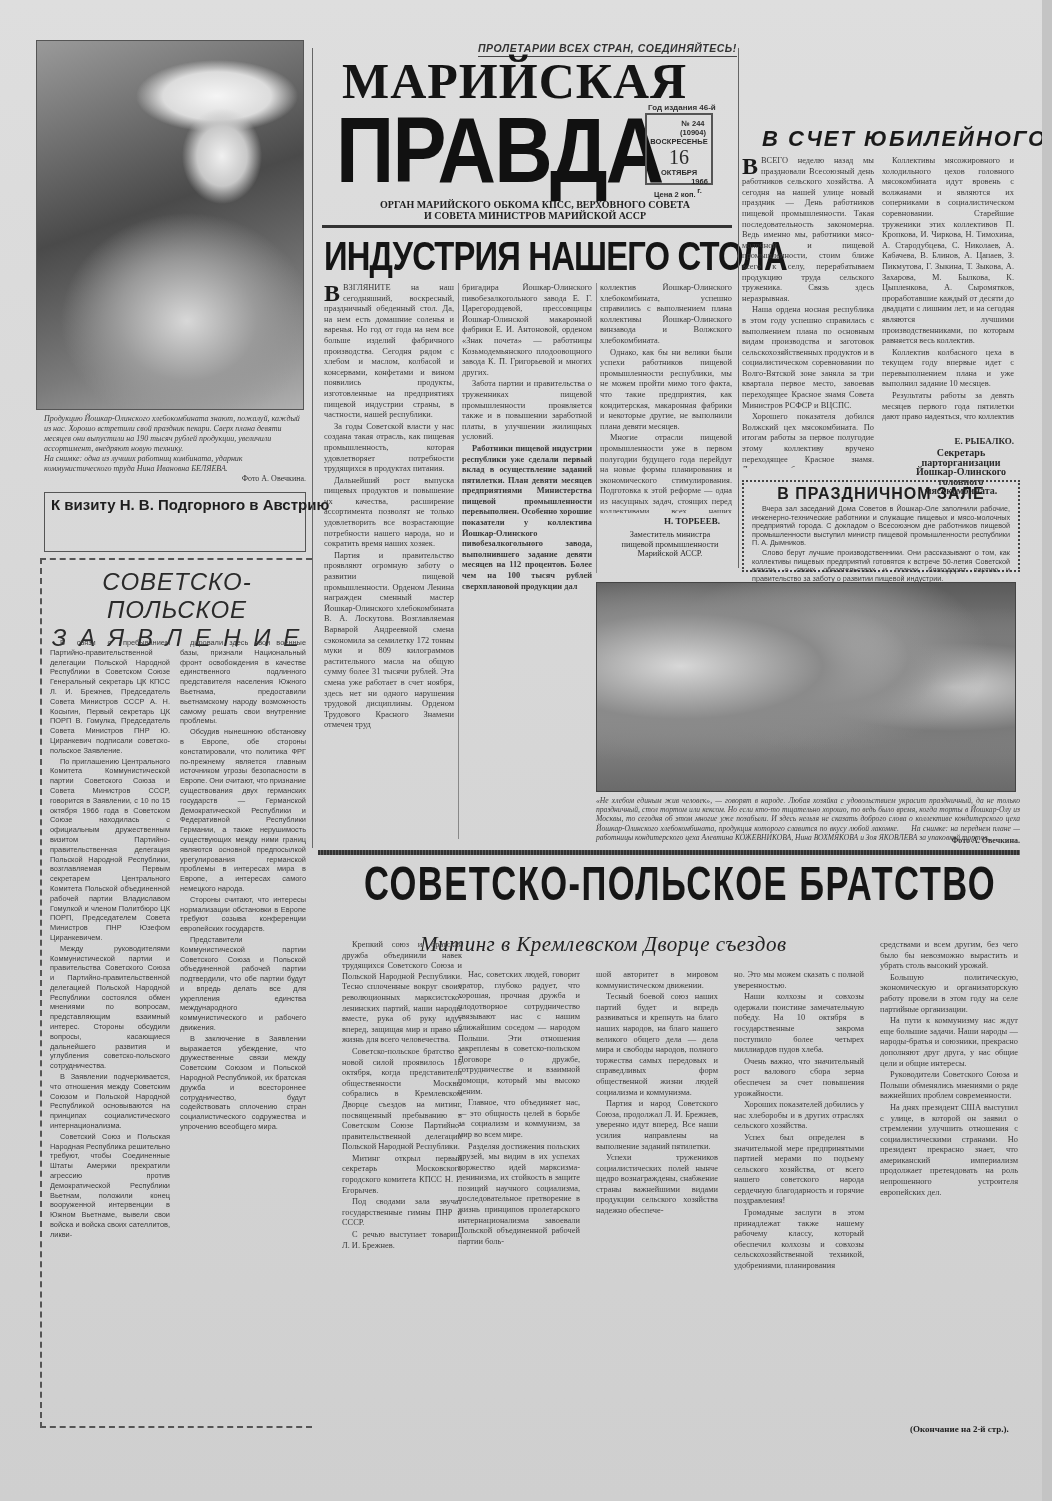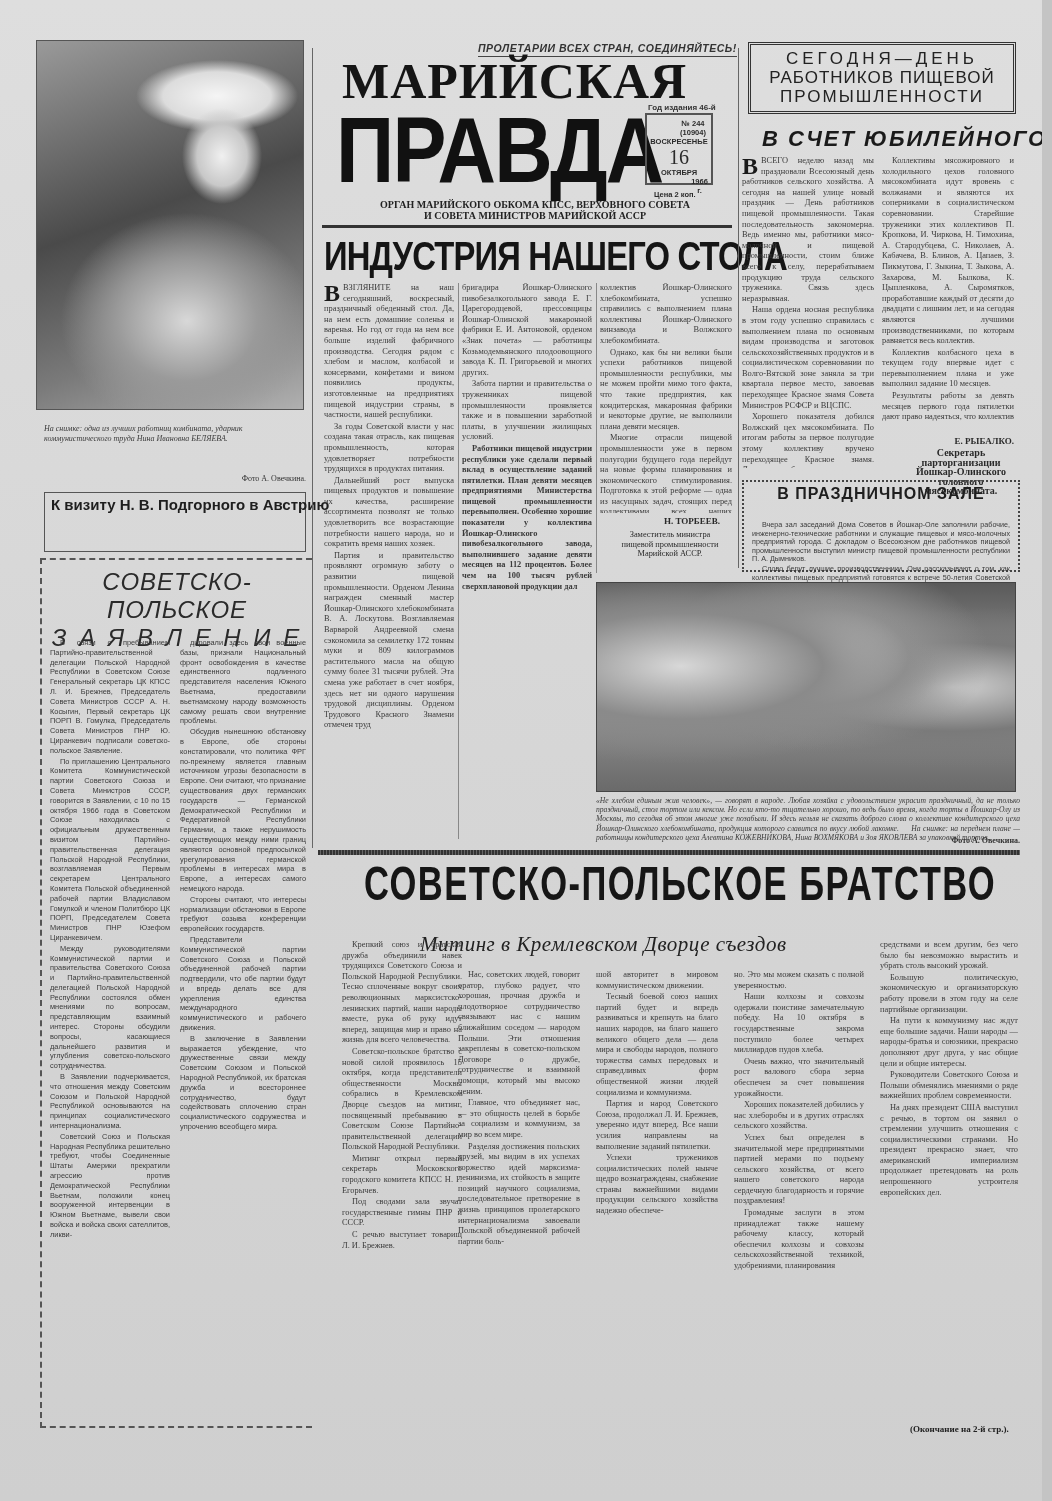--- a/index.html
+++ b/index.html
@@ -48,21 +48,21 @@
 
 <div class="page">
 
   <div class="abs photo" style="left:36px; top:40px; width:268px; height:370px;
        background:
          radial-gradient(ellipse 50px 60px at 185px 115px, #f0f0f0 0%, #c8c8c8 50%, transparent 80%),
          radial-gradient(ellipse 90px 40px at 180px 55px, #f5f5f5 0%, #dcdcdc 60%, transparent 90%),
          radial-gradient(ellipse 140px 120px at 150px 280px, #d8d8d8 0%, #9a9a9a 50%, transparent 90%),
          linear-gradient(160deg, #9a9a9a 0%, #4a4a4a 45%, #7a7a7a 75%, #b0b0b0 100%);"></div>
   <div class="abs caption" style="left:44px; top:414px; width:260px;">
-    <br>
+    <span>Продукцию Йошкар-Олинского хлебокомбината знают, пожалуй, каждый из нас. Хорошо встретили свой праздник пекари. Сверх плана девяти месяцев они выпустили на 190 тысяч рублей продукции, увеличили ассортимент, внедряют новую технику.</span><br>
     <span>На снимке: одна из лучших работниц комбината, ударник коммунистического труда Нина Ивановна БЕЛЯЕВА.</span>
   </div>
   <div class="abs credit" style="left:44px; top:474px; width:262px;">Фото А. Овечкина.</div>
 
   <div class="abs" style="left:44px; top:492px; width:262px; height:60px; border:1px solid #555; padding:3px 6px;">
     <div class="sans" style="font-size:15px; font-weight:bold; color:#1e1e1e; white-space:nowrap; margin-bottom:4px;">К визиту Н. В. Подгорного в Австрию</div>
   </div>
 
   <div class="abs dashbox" style="left:40px; top:558px; width:272px; height:870px; border-right:none; border-bottom:2px dashed #555;">
     <div class="sans" style="text-align:center; font-size:24px; font-style:italic; color:#2a2a2a; margin-top:8px; letter-spacing:1px;">СОВЕТСКО-ПОЛЬСКОЕ</div>
@@ -122,44 +122,39 @@
   <div class="col txt" style="left:600px; top:283px; width:132px; height:230px;">
     <p style="text-indent:0">коллектив Йошкар-Олинского хлебокомбината, успешно справились с выполнением плана коллективы Йошкар-Олинского винзавода и Волжского хлебокомбината.</p>
     <p>Однако, как бы ни велики были успехи работников пищевой промышленности республики, мы не можем пройти мимо того факта, что такие предприятия, как кондитерская, макаронная фабрики и некоторые другие, не выполнили плана девяти месяцев.</p>
     <p>Многие отрасли пищевой промышленности уже в первом полугодии будущего года перейдут на новые формы планирования и экономического стимулирования. Подготовка к этой реформе — одна из насущных задач, стоящих перед коллективами всех наших предприятий.</p>
 
   </div>
   <div class="abs" style="left:600px; top:516px; width:120px; text-align:right; font-size:9px; font-weight:bold;">Н. ТОРБЕЕВ.</div>
   <div class="abs" style="left:615px; top:530px; width:110px; text-align:center; font-size:8.4px; line-height:9.5px;">Заместитель министра пищевой промышленности Марийской АССР.</div>
 
   <div class="vrule" style="left:738px; top:48px; height:520px;"></div>
-  <div class="abs" style="left:748px; top:42px; width:268px; height:72px; border:3px double #333; text-align:center; padding-top:4px;">
-    <div class="sans" style="font-size:17px; letter-spacing:4px; line-height:19px; color:#222;">СЕГОДНЯ—ДЕНЬ</div>
-    <div class="sans" style="font-size:17px; letter-spacing:1px; line-height:19px; color:#222;">РАБОТНИКОВ ПИЩЕВОЙ</div>
-    <div class="sans" style="font-size:17px; letter-spacing:2px; line-height:19px; color:#222;">ПРОМЫШЛЕННОСТИ</div>
-  </div>
   <div class="abs sans" style="left:762px; top:126px; font-size:22px; font-style:italic; font-weight:bold; color:#1a1a1a; letter-spacing:2px;">В СЧЕТ ЮБИЛЕЙНОГО</div>
 
   <div class="col txt" style="left:742px; top:156px; width:132px; height:312px;">
     <span class="dropcap">В</span>
     <p style="text-indent:0">ВСЕГО неделю назад мы праздновали Всесоюзный день работников сельского хозяйства. А сегодня на нашей улице новый праздник — День работников пищевой промышленности. Такая последовательность закономерна. Ведь именно мы, работники мясо-молочной и пищевой промышленности, стоим ближе всего к селу, перерабатываем продукцию труда сельского труженика. Связь здесь неразрывная.</p>
     <p>Наша ордена носная республика в этом году успешно справилась с выполнением плана по основным видам производства и заготовок сельскохозяйственных продуктов и в социалистическом соревновании по Волго-Вятской зоне заняла за три квартала первое место, завоевав переходящее Красное знамя Совета Министров РСФСР и ВЦСПС.</p>
     <p>Хорошего показателя добился Волжский цех мясокомбината. По итогам работы за первое полугодие этому коллективу вручено переходящее Красное знамя. Лучшие рабочие этого цеха: шприцовщица колбас А. Цапп, бригадиры Н. Хайрулин, В. Кипанин и А. Назранбаев своим добросовестным трудом способствуют выполнению технико-экономических показателей, улучшению качества продукции и повышению культуры производства.</p>
   </div>
   <div class="col txt" style="left:882px; top:156px; width:132px; height:266px;">
     <p>Коллективы мясожировного и холодильного цехов головного мясокомбината идут вровень с волжанами и являются их соперниками в социалистическом соревновании. Старейшие труженики этих коллективов П. Кропкова, И. Чиркова, Н. Тимохина, А. Стародубцева, С. Николаев, А. Кабачева, В. Блинов, А. Цапаев, З. Пикмутова, Г. Зыкина, Т. Зыкова, А. Захарова, М. Былкова, К. Цыпленкова, А. Сыромятков, проработавшие каждый от десяти до двадцати с лишним лет, и на сегодня являются лучшими производственниками, по которым равняется весь коллектив.</p>
     <p>Коллектив колбасного цеха в текущем году впервые идет с перевыполнением плана и уже выполнил задание 10 месяцев.</p>
     <p>Результаты работы за девять месяцев первого года пятилетки дают право надеяться, что коллектив Йошкар-Олинского мясокомбината и в будущем будет вносить свой весомый вклад в снабжение населения высококачественными мясными продуктами в широком ассортименте.</p>
   </div>
   <div class="abs" style="left:882px; top:436px; width:132px; text-align:right; font-size:9px; font-weight:bold;">Е. РЫБАЛКО.</div>
   <div class="abs" style="left:905px; top:448px; width:112px; text-align:center; font-size:10px; line-height:9.5px; font-weight:bold;">Секретарь парторганизации Йошкар-Олинского головного мясокомбината.</div>
 
   <div class="abs" style="left:742px; top:480px; width:278px; height:92px; border:2px dotted #444;">
     <div class="sans" style="text-align:center; font-size:16px; font-weight:bold; color:#1e1e1e; letter-spacing:1px; margin-top:3px;">В ПРАЗДНИЧНОМ ЗАЛЕ</div>
-    <div class="txt sans" style="padding:2px 8px; font-size:7.2px; line-height:8.6px;margin-top:16px;">
+    <div class="txt sans" style="padding:2px 8px; font-size:7.2px; line-height:8.6px;">
       <p>Вчера зал заседаний Дома Советов в Йошкар-Оле заполнили рабочие, инженерно-технические работники и служащие пищевых и мясо-молочных предприятий города. С докладом о Всесоюзном дне работников пищевой промышленности выступил министр пищевой промышленности республики П. А. Дымников.</p>
       <p>Слово берут лучшие производственники. Они рассказывают о том, как коллективы пищевых предприятий готовятся к встрече 50-летия Советской власти, о своих обязательствах и планах, благодарят партию и правительство за заботу о развитии пищевой индустрии.</p>
       <p>Участники собрания приняли обращение ко всем работникам мясо-молочной и пищевой промышленности республики.</p>
     </div>
   </div>
 
   <div class="abs photo2" style="left:596px; top:582px; width:420px; height:210px;"></div>
   <div class="abs caption" style="left:596px; top:796px; width:424px; font-size:7.6px; line-height:9.2px; text-align:justify;">
     <span>«Не хлебом единым жив человек», — говорят в народе. Любая хозяйка с удовольствием украсит праздничный, да не только праздничный, стол тортом или кексом. Но если кто-то тщательно хорошо, то ведь было время, когда торты в Йошкар-Олу из Москвы, то сегодня об этом многие уже позабыли. И здесь нельзя не сказать доброго слова о коллективе кондитерского цеха Йошкар-Олинского хлебокомбината, продукция которого славится по вкусу любой лакомке.</span>
     <span style="margin-left:10px">На снимке: на переднем плане — работницы кондитерского цеха Алевтина КОЖЕВНИКОВА, Нина ВОХМЯКОВА и Зоя ЯКОВЛЕВА за упаковкой тортов.</span>
@@ -195,18 +190,18 @@
     <p>Очень важно, что значительный рост валового сбора зерна обеспечен за счет повышения урожайности.</p>
     <p>Хороших показателей добились у нас хлеборобы и в других отраслях сельского хозяйства.</p>
     <p>Успех был определен в значительной мере предпринятыми партией мерами по подъему сельского хозяйства, от всего нашего советского народа сердечную благодарность и горячие поздравления!</p>
     <p>Громадные заслуги в этом принадлежат также нашему рабочему классу, который обеспечил колхозы и совхозы сельскохозяйственной техникой, удобрениями, планирования</p>
   </div>
   <div class="col txt" style="left:880px; top:940px; width:138px; height:480px;">
     <p style="text-indent:0">средствами и всем другим, без чего было бы невозможно вырастить и убрать столь высокий урожай.</p>
     <p>Большую политическую, экономическую и организаторскую работу провели в этом году на селе партийные организации.</p>
     <p>На пути к коммунизму нас ждут еще большие задачи. Наши народы — народы-братья и союзники, прекрасно дополняют друг друга, у нас общие цели и общие интересы.</p>
     <p>Руководители Советского Союза и Польши обменялись мнениями о ряде важнейших проблем современности.</p>
-    <p>На днях президент США выступил с речью, в тортом он заявил о стремлении улучшить отношения с социалистическими странами. Но президент прекрасно знает, что американский империализм продолжает претендовать на роль непрошенного устроителя европейских дел.</p>
+    <p>На днях президент США выступил с улице, в которой он заявил о стремлении улучшить отношения с социалистическими странами. Но президент прекрасно знает, что американский империализм продолжает претендовать на роль непрошенного устроителя европейских дел.</p>
   </div>
   <div class="abs" style="left:910px; top:1424px; font-size:9px; font-weight:bold; color:#222;">(Окончание на 2-й стр.).</div>
 
   <div class="abs" style="left:1042px; top:0; width:10px; height:1501px; background:#c4c4c4;"></div>
 </div>
 
 </body></html>

